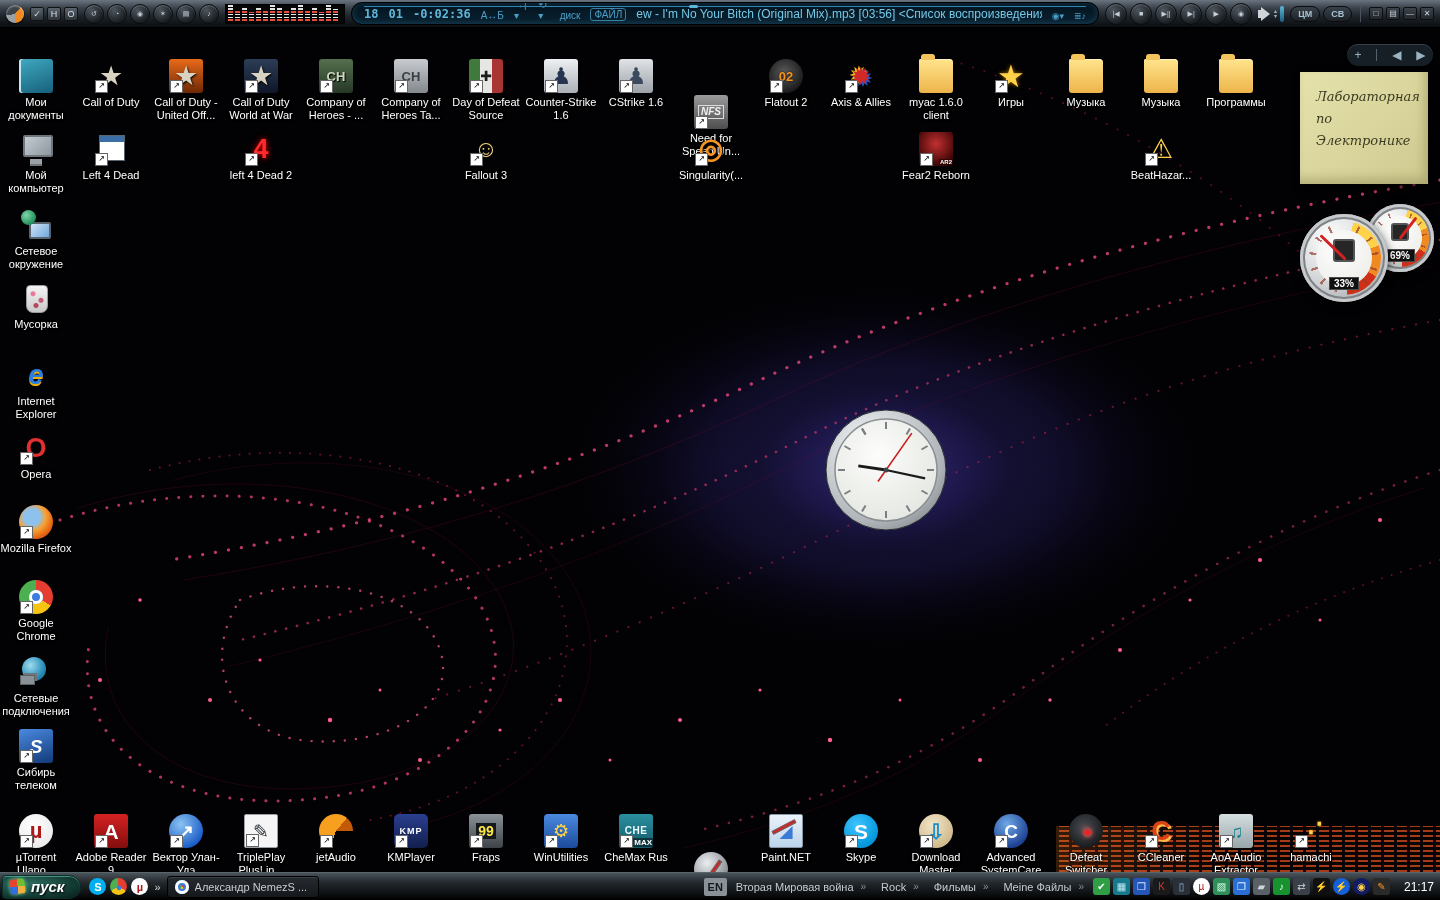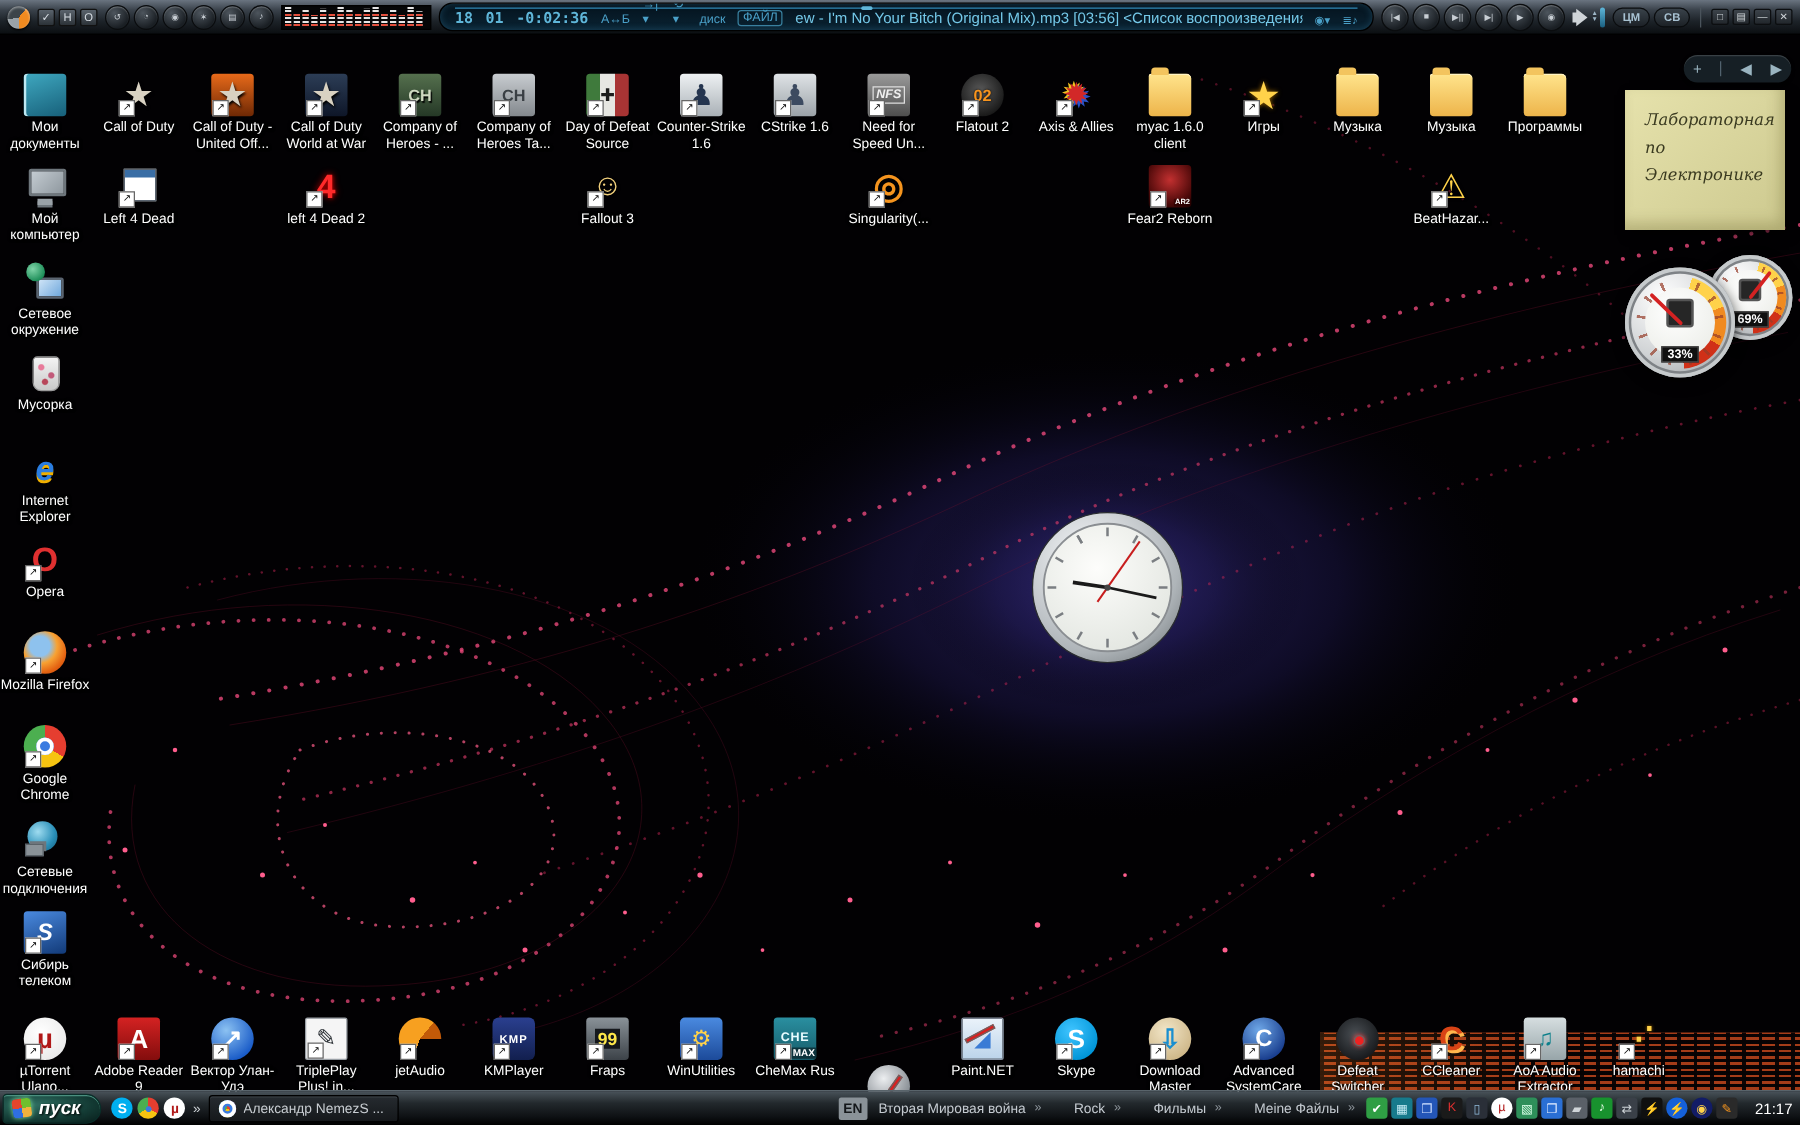--- a/index.html
+++ b/index.html
@@ -65,21 +65,21 @@
   .ic-coh-green .tile{background:linear-gradient(180deg,#55704e,#253826);border-radius:3px;}
   .ic-coh-green .glyph{font-size:13px;font-weight:bold;color:#cfd8c0;text-shadow:1px 1px 1px #000;}
   .ic-coh-gray .tile{background:linear-gradient(180deg,#c8ccd0,#83888d);border-radius:3px;}
   .ic-coh-gray .glyph{font-size:13px;font-weight:bold;color:#3a3f44;}
   .ic-dod .tile{background:linear-gradient(90deg,#3f7a3c 0 32%,#e6e6e2 32% 68%,#a83434 68%);border-radius:3px;}
   .ic-dod .glyph{font-size:14px;color:#1c1c1c;}
   .ic-cs .tile{background:linear-gradient(180deg,#eef1f3,#a9b0b6);border-radius:3px;}
   .ic-cs .glyph{font-size:23px;color:#25354f;}
   .ic-cs2 .tile{background:linear-gradient(180deg,#dfe3e6,#9ba2a8);border-radius:3px;}
   .ic-cs2 .glyph{font-size:23px;color:#3c4a60;}
-  .ic-nfs .tile{background:linear-gradient(180deg,#9a9a9a,#4e4e4e);border-radius:3px;}
+  .ic-nfs .tile{background:linear-gradient(180deg,#9a9a9a,#4e4e4e);border-radius:3px;margin-top:36px;}
   .ic-nfs .glyph{font-size:10px;font-weight:bold;font-style:italic;color:#f0f0f0;border:1px solid #ddd;padding:1px 2px;}
   .ic-flatout .tile{background:radial-gradient(circle at 45% 40%,#5a5a5a,#181818 75%);border-radius:50%;}
   .ic-flatout .glyph{font-size:13px;font-weight:bold;color:#f7941e;text-shadow:0 0 2px #000;}
   .ic-axis .glyph{font-size:25px;color:#d22828;text-shadow:2px 2px 0 #2a52c8,-2px -1px 0 #f0c020;}
   .ic-folder .tile{background:linear-gradient(180deg,#ffe48c,#edb44a);border-radius:2px 4px 3px 3px;box-shadow:inset 0 1px 0 #fff3c4;}
   .ic-folder .tile::before{content:"";position:absolute;top:-5px;left:2px;width:14px;height:6px;background:#f3c45e;border-radius:3px 3px 0 0;}
   .ic-star-gold .glyph{font-size:31px;color:#ffd24a;text-shadow:0 0 4px #a86f00,1px 1px 2px #000;}
   .ic-mycomp .tile::before{content:"";position:absolute;top:3px;left:4px;width:26px;height:18px;border:2px solid #6e767c;border-radius:2px;
     background:linear-gradient(135deg,#c4ccd2,#8e979e);}
   .ic-mycomp .tile::after{content:"";position:absolute;bottom:2px;left:11px;width:12px;height:5px;background:#9aa2a8;box-shadow:0 2px 0 #6e767c;}
@@ -198,21 +198,21 @@
   .chev{color:#cfd4d8;font-size:11px;margin:0 6px;cursor:pointer;}
   .task{height:22px;width:152px;display:flex;align-items:center;gap:6px;padding:0 7px;cursor:pointer;
     background:linear-gradient(180deg,#262b30,#15181b);border:1px solid #000;border-radius:3px;box-shadow:inset 0 1px 0 #3a4045;}
   .task .t-lbl{font-size:11px;color:#c8cdd2;white-space:nowrap;overflow:hidden;}
   .task-ic{width:14px;height:14px;flex:0 0 auto;border-radius:50%;
     background:conic-gradient(#e53e30 0 120deg,#f6c411 120deg 240deg,#4caf50 240deg 360deg);
     box-shadow:inset 0 0 0 3px #fff,inset 0 0 0 5px #3a7be0;}
   .tb-right{margin-left:auto;display:flex;align-items:center;gap:9px;padding-right:6px;}
   .lang{width:23px;height:18px;background:#8a9298;color:#14171a;font-size:11px;font-weight:bold;display:flex;align-items:center;
     justify-content:center;border-radius:2px;cursor:pointer;}
-  .toolbars{display:flex;align-items:center;gap:26px;}
+  .toolbars{display:flex;align-items:center;gap:15px;}
   .tbt{display:flex;align-items:center;gap:7px;color:#c4cad0;font-size:11px;cursor:pointer;white-space:nowrap;}
   .tbt .chev2{color:#8a9298;font-size:10px;}
   .tray{display:flex;align-items:center;gap:3px;}
   .tray-ic{width:17px;height:17px;border-radius:3px;display:flex;align-items:center;justify-content:center;font-size:10px;cursor:pointer;}
   .tclock{font-size:12px;color:#fff;margin-left:5px;cursor:pointer;}
 </style>
 </head>
 <body>
 
 <div class="screen">

